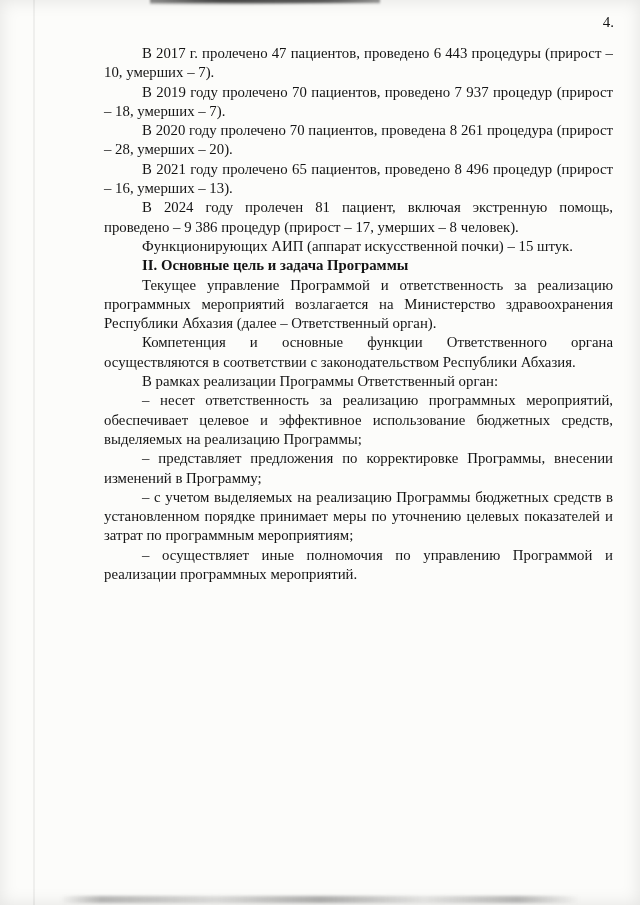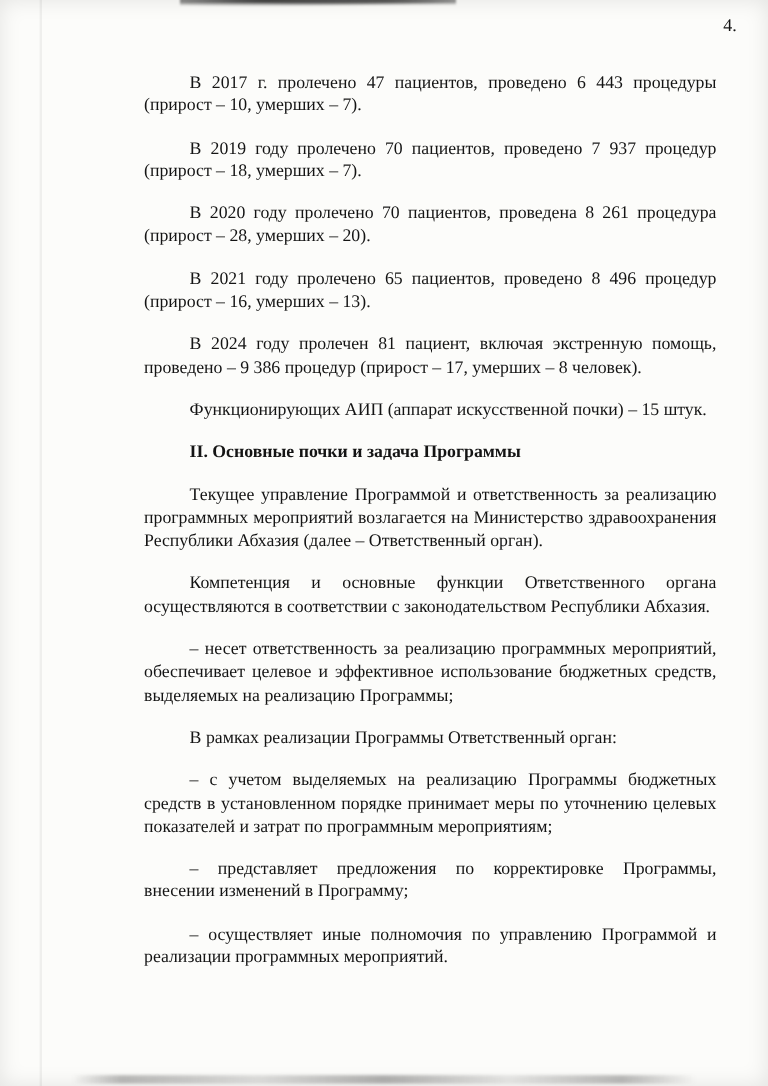--- a/index.html
+++ b/index.html
@@ -54,21 +54,21 @@
   .content {
     position: absolute;
     left: 104px;
     top: 44px;
     width: 509px;
     font-size: 14.8px;
     line-height: 19.3px;
     text-align: justify;
   }
   .content p {
-    margin: 16px;
+    margin: 0;
     text-indent: 38px;
     font-family: Liberation Serif, serif;
   }
   .heading {
     font-weight: bold;
     text-indent: 38px;
     text-align: justify;
     margin: 0;
   }
   .heading-2 {
@@ -92,30 +92,30 @@
 
   <div class="content">
 
     <p>В 2017 г. пролечено 47 пациентов, проведено 6&nbsp;443 процедуры (прирост – 10, умерших – 7).</p>
     <p>В 2019 году пролечено 70 пациентов, проведено 7&nbsp;937 процедур (прирост – 18, умерших – 7).</p>
     <p>В 2020 году пролечено 70 пациентов, проведена 8&nbsp;261 процедура (прирост – 28, умерших – 20).</p>
     <p>В 2021 году пролечено 65 пациентов, проведено 8&nbsp;496 процедур (прирост – 16, умерших – 13).</p>
     <p>В 2024 году пролечен 81 пациент, включая экстренную помощь, проведено – 9&nbsp;386 процедур  (прирост – 17, умерших – 8 человек).</p>
     <p>Функционирующих АИП (аппарат искусственной почки) – 15 штук.</p>
 
-    <p class="heading heading-2">II. Основные почки и задача Программы</p>
+    <p class="heading heading-2">II. Основные цель и задача Программы</p>
 
 
 
     <p>Текущее управление Программой и ответственность за реализацию программных мероприятий возлагается на Министерство здравоохранения Республики Абхазия (далее – Ответственный орган).</p>
     <p>Компетенция и основные функции Ответственного органа осуществляются в соответствии с законодательством Республики Абхазия.</p>
+    <p>В рамках реализации Программы Ответственный орган:</p>
+
     <p>– несет ответственность за реализацию программных мероприятий, обеспечивает целевое и эффективное использование бюджетных средств, выделяемых на реализацию Программы;</p>
-
-    <p>В рамках реализации Программы Ответственный орган:</p>
+    <p>– представляет предложения по корректировке Программы, внесении изменений в Программу;</p>
     <p>– с учетом выделяемых на реализацию Программы бюджетных средств в установленном порядке принимает меры по уточнению целевых показателей и затрат по программным мероприятиям;</p>
-    <p>– представляет предложения по корректировке Программы, внесении изменений в Программу;</p>
     <p>– осуществляет иные полномочия по управлению Программой и реализации программных мероприятий.</p>
 
   </div>
 
   <div class="artifact-bottom"></div>
 
 </div>
 
 </body></html>

